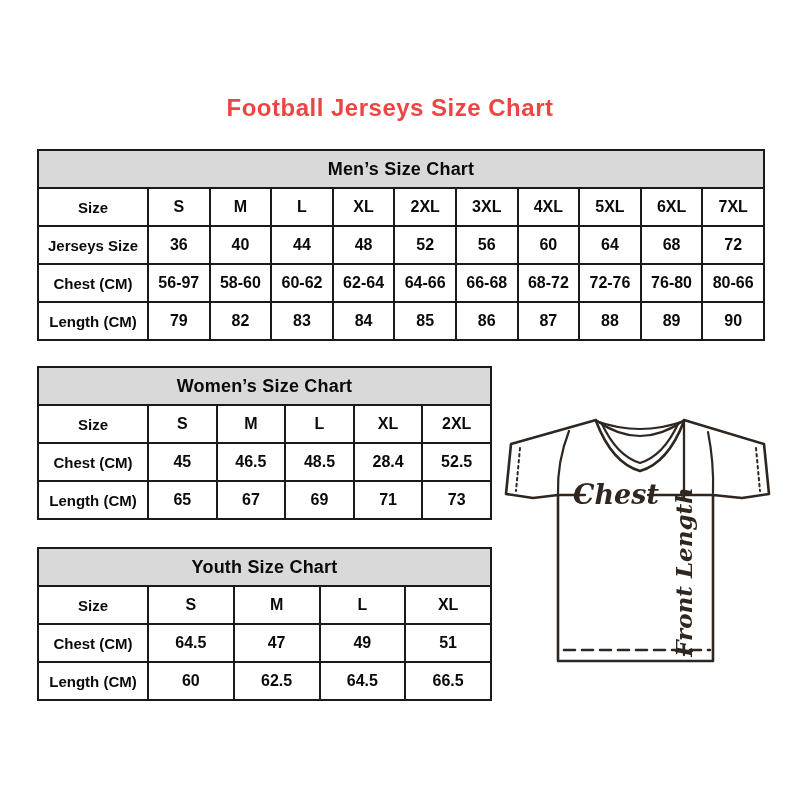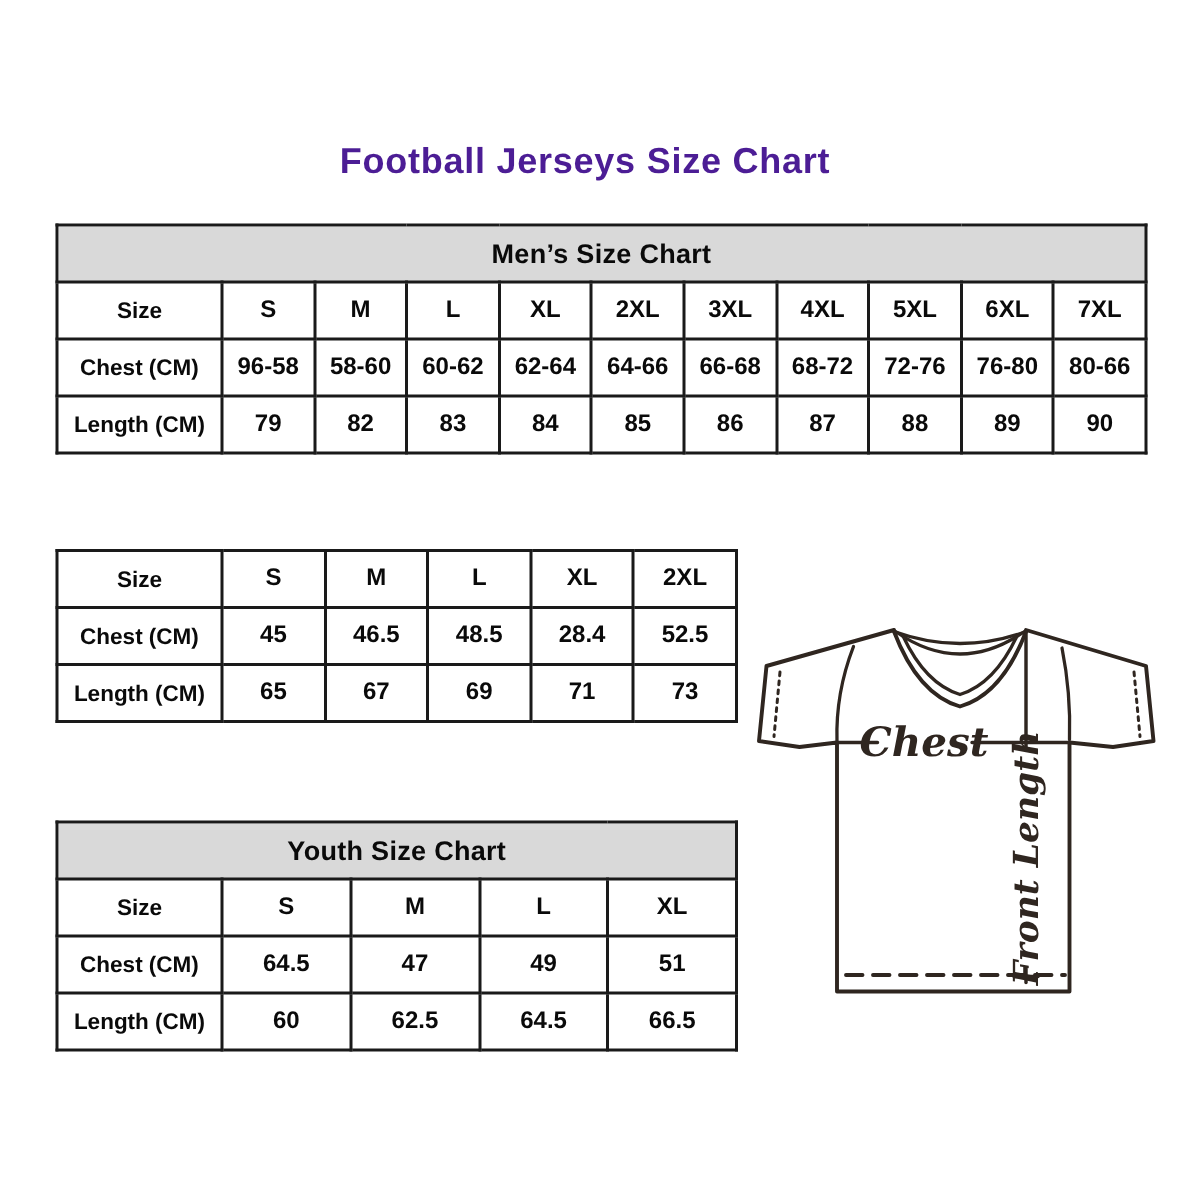--- a/index.html
+++ b/index.html
@@ -2,21 +2,21 @@
 <html><head>
 <meta charset="utf-8">
 <style>
   html,body { margin:0; padding:0; }
   body {
     width:800px; height:800px; position:relative; background:#ffffff;
     font-family:"Liberation Sans", sans-serif; overflow:hidden;
   }
   .page-title {
     position:absolute; left:0; top:94px; width:780px;
-    text-align:center; font-size:24px; font-weight:bold; color:#4c1d95;
+    text-align:center; font-size:24px; font-weight:bold; color:#ef4444;
     letter-spacing:0.5px;
   }
   .tbl-host { position:absolute; }
   table.sz {
     border-collapse:collapse; table-layout:fixed; width:100%;
   }
   table.sz td {
     border:2px solid #1a1a1a; text-align:center; vertical-align:middle;
     font-weight:bold; font-size:16px; color:#0a0a0a; height:36px; padding:0 2px;
     overflow:hidden; white-space:nowrap;
@@ -59,22 +59,35 @@
           <td class="val">L</td>
           <td class="val">XL</td>
           <td class="val">2XL</td>
           <td class="val">3XL</td>
           <td class="val">4XL</td>
           <td class="val">5XL</td>
           <td class="val">6XL</td>
           <td class="val">7XL</td>
         </tr>
         <tr>
+          <td class="lbl">Jerseys Size</td>
+          <td class="val">36</td>
+          <td class="val">40</td>
+          <td class="val">44</td>
+          <td class="val">48</td>
+          <td class="val">52</td>
+          <td class="val">56</td>
+          <td class="val">60</td>
+          <td class="val">64</td>
+          <td class="val">68</td>
+          <td class="val">72</td>
+        </tr>
+        <tr>
           <td class="lbl">Chest (CM)</td>
-          <td class="val">96-58</td>
+          <td class="val">56-97</td>
           <td class="val">58-60</td>
           <td class="val">60-62</td>
           <td class="val">62-64</td>
           <td class="val">64-66</td>
           <td class="val">66-68</td>
           <td class="val">68-72</td>
           <td class="val">72-76</td>
           <td class="val">76-80</td>
           <td class="val">80-66</td>
         </tr>
@@ -100,20 +113,23 @@
       <colgroup>
         <col style="width: 110px;">
         <col>
         <col>
         <col>
         <col>
         <col>
       </colgroup>
       <tbody>
         <tr>
+          <td colspan="6" class="hdr">Women’s Size Chart</td>
+        </tr>
+        <tr>
           <td class="lbl">Size</td>
           <td class="val">S</td>
           <td class="val">M</td>
           <td class="val">L</td>
           <td class="val">XL</td>
           <td class="val">2XL</td>
         </tr>
         <tr>
           <td class="lbl">Chest (CM)</td>
           <td class="val">45</td>

